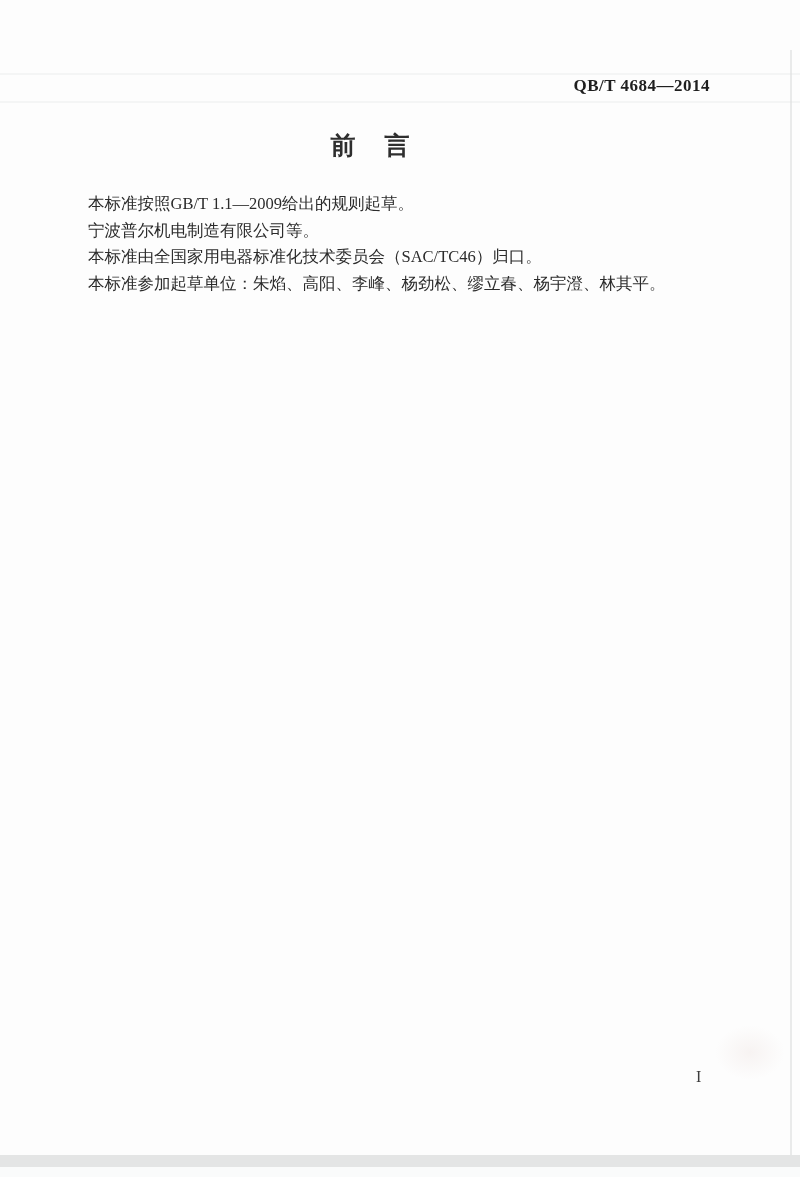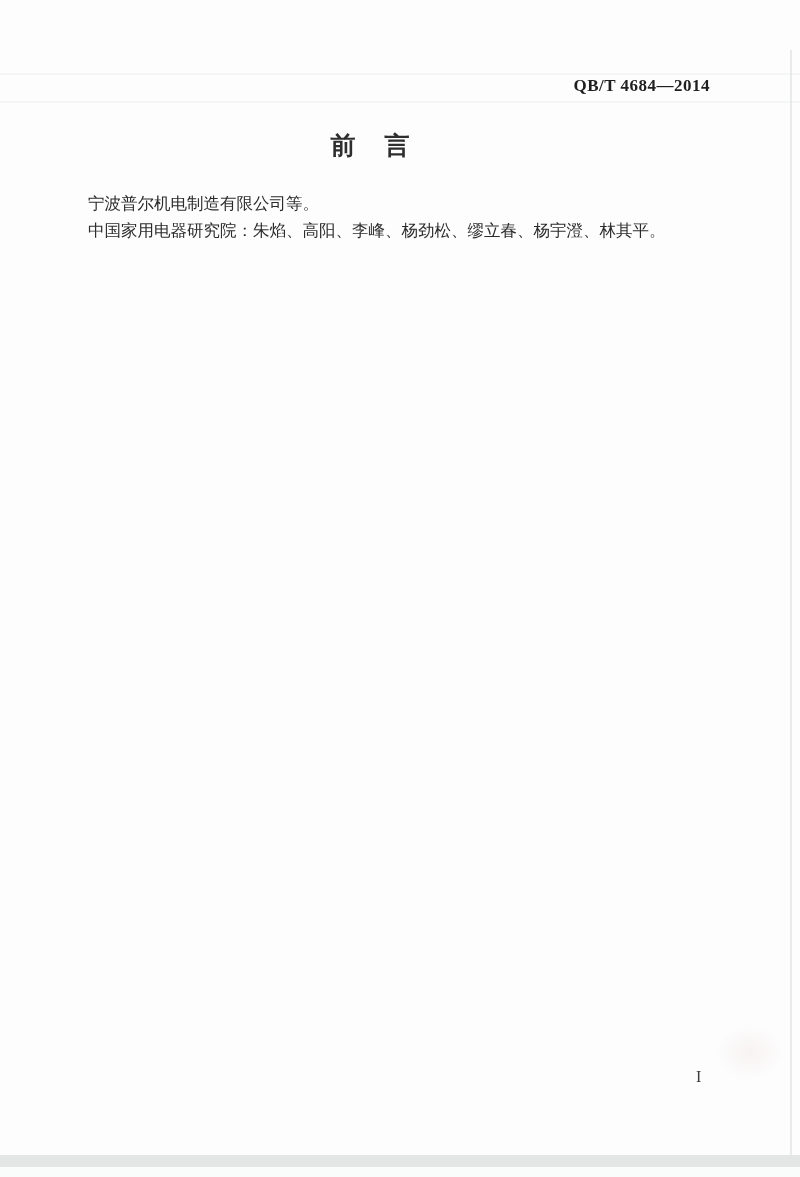--- a/index.html
+++ b/index.html
@@ -132,22 +132,24 @@
   <div class="scan-streak streak-1"></div>
   <div class="scan-streak streak-2"></div>
   <div class="page-edge-right"></div>
 
   <div class="standard-code">QB/T 4684—2014</div>
 
   <div class="foreword-title">前　言</div>
 
   <div class="body-text">
 
+  <p>本标准按照GB/T 1.1—2009给出的规则起草。</p>
       <p>宁波普尔机电制造有限公司等。</p>
-      <p>中国家用电器研究院：朱焰、高阳、李峰、杨劲松、缪立春、杨宇澄、林其平。</p>
+      <p>本标准由全国家用电器标准化技术委员会（SAC/TC46）归口。</p>
+      <p>本标准参加起草单位：朱焰、高阳、李峰、杨劲松、缪立春、杨宇澄、林其平。</p>
     </div>
 
 
   <div class="scan-smudge"></div>
 
   <div class="page-number">I</div>
 
   <div class="scan-band-bottom"></div>
   <div class="below-band"></div>
 

